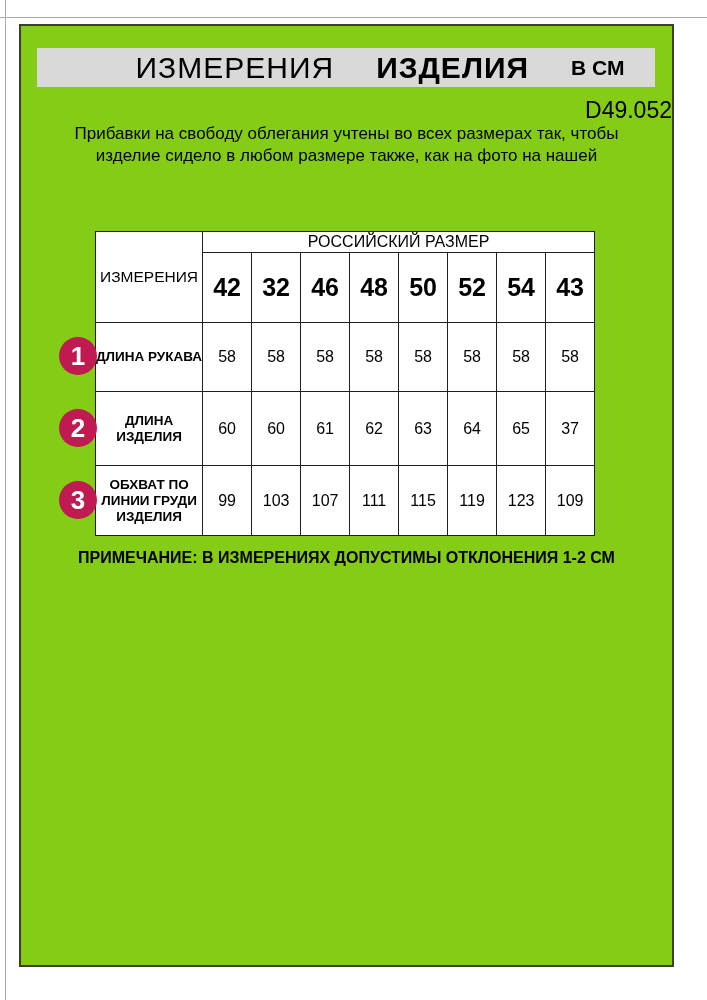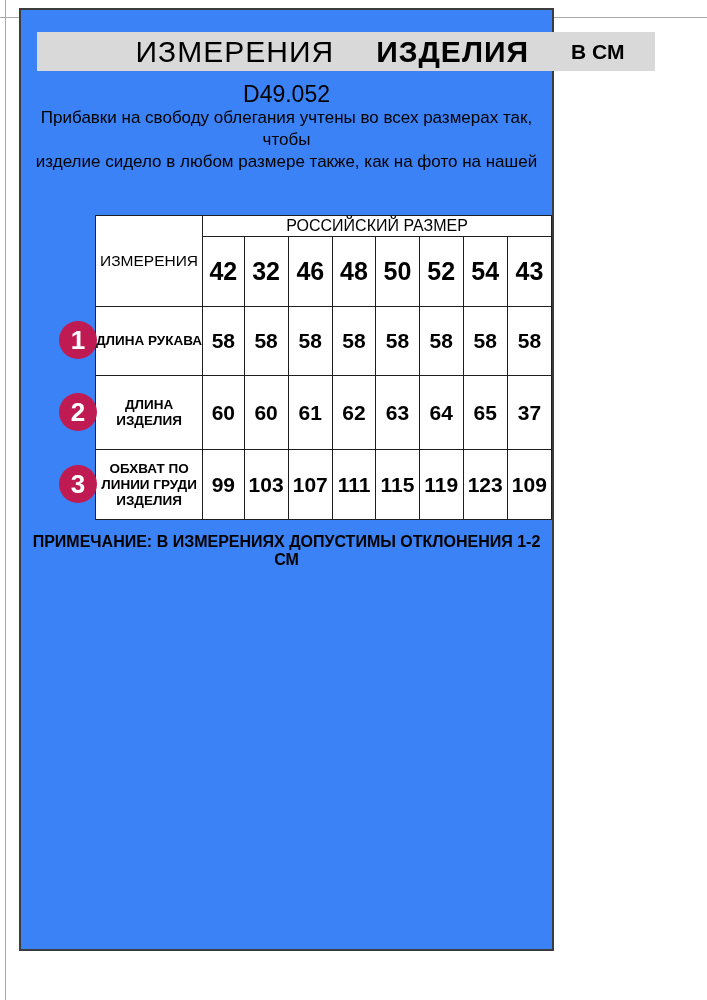--- a/index.html
+++ b/index.html
@@ -13,37 +13,37 @@
   html,body{width:707px;height:1000px;overflow:hidden;}
   body{
     background:#fff;
     font-family:"Liberation Sans", sans-serif;
     color:#000;
     position:relative;
   }
   .hairline-top{position:absolute;left:0;top:17px;width:707px;height:1px;background:var(--hairline);}
   .hairline-left{position:absolute;left:5px;top:0;width:1px;height:1000px;background:var(--hairline);}
   .page-border{
-    position:absolute;left:19px;top:8px;width:535px;height:943px;
+    position:absolute;left:19px;top:24px;width:655px;height:943px;
     border:2px solid var(--page-border);
-    background:#3b82f6;
+    background:#84cc16;
   }
   .title-bar{
     position:absolute;left:16px;top:22px;width:618px;height:39px;
     background:var(--bar-bg);
     display:flex;align-items:center;justify-content:center;
     column-gap:42px;padding-left:68px;
     white-space:nowrap;
   }
   .title-part1{font-size:30px;font-weight:400;letter-spacing:1px;}
   .title-part2{font-size:30px;font-weight:700;letter-spacing:1px;}
   .title-units{font-size:21px;font-weight:700;}
   .product-code{
     position:absolute;left:0;top:71px;width:100%;
-    text-align:center;font-size:23px;font-weight:400;
+    text-align:right;font-size:23px;font-weight:400;
   }
   .description{
     position:absolute;left:0;top:97px;width:100%;
     text-align:center;font-size:17px;line-height:22px;font-weight:400;
   }
   table.size-table{
     position:absolute;left:74px;top:205px;
     border-collapse:collapse;table-layout:fixed;
     background:#fff;
   }
@@ -56,21 +56,21 @@
   .col-size{width:49px;}
   tr.row-group{height:21px;}
   tr.row-sizes{height:70px;}
   td.measure-header{font-size:15.5px;font-weight:400;}
   td.size-group{font-size:16px;font-weight:400;height:21px;}
   td.size-cell{font-size:25px;font-weight:700;}
   tbody tr:nth-child(1){height:69px;}
   tbody tr:nth-child(2){height:74px;}
   tbody tr:nth-child(3){height:70px;}
   td.label-cell{font-size:13.5px;line-height:16px;font-weight:700;white-space:nowrap;}
-  td.value-cell{font-size:21px;font-weight:700;}
+  td.value-cell{font-size:16px;font-weight:400;}
   .num-circle{
     position:absolute;left:38px;width:38px;height:38px;border-radius:50%;
     background:var(--accent);color:#fff;
     font-size:26px;font-weight:700;
     display:flex;align-items:center;justify-content:center;
     z-index:2;
   }
   .num-circle-1{top:311px;}
   .num-circle-2{top:383px;}
   .num-circle-3{top:455px;}

